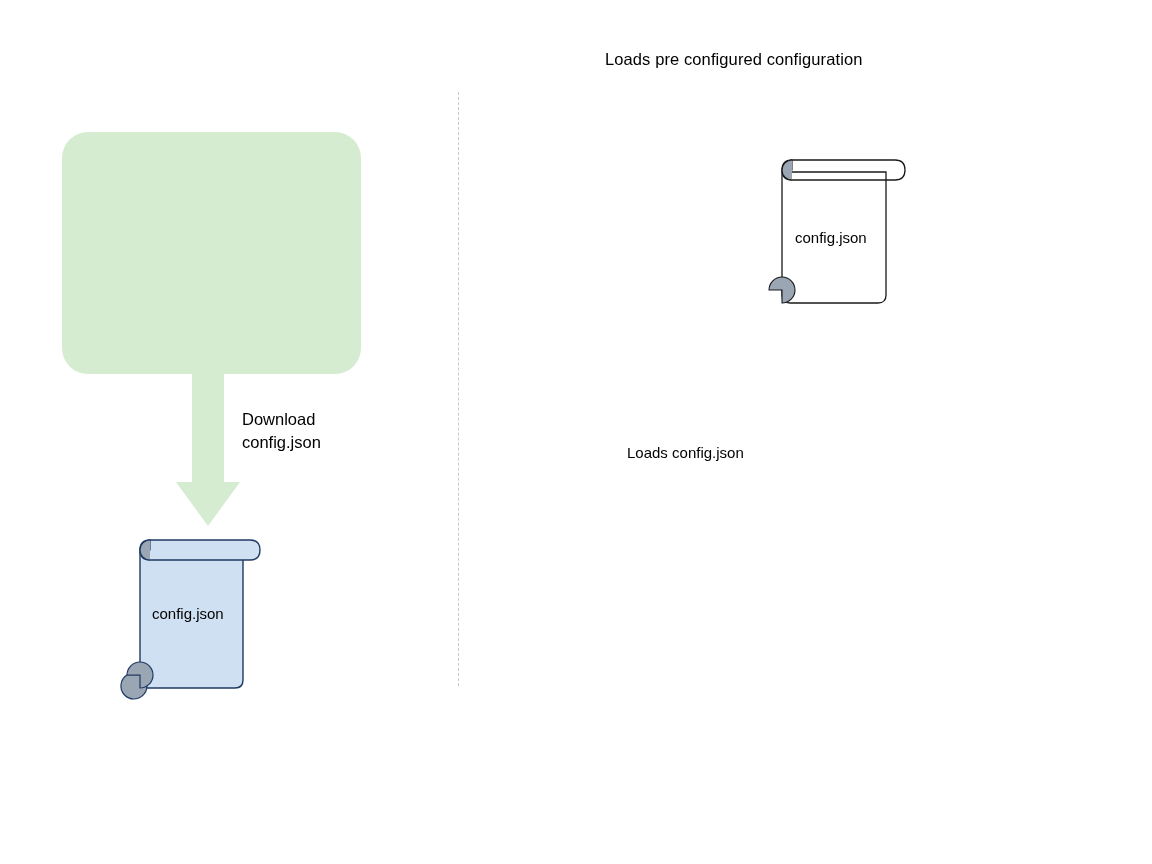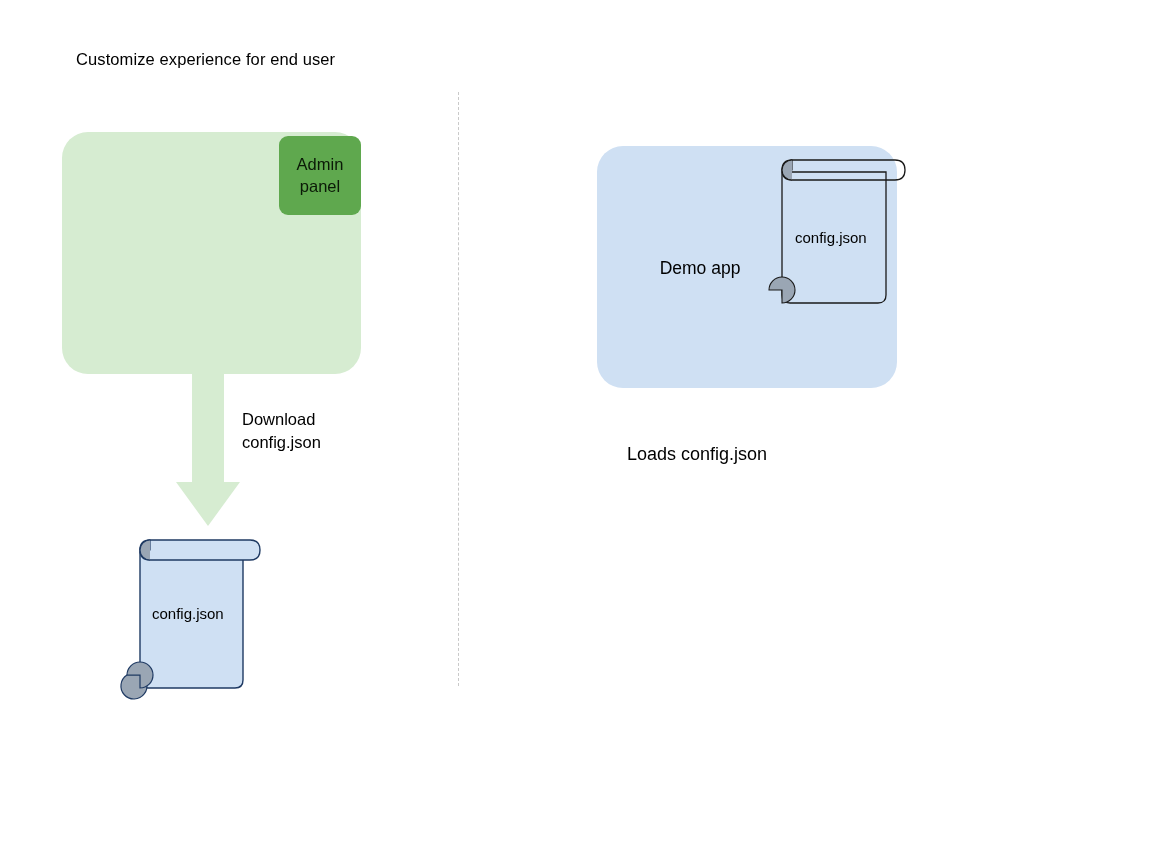--- a/index.html
+++ b/index.html
@@ -103,21 +103,21 @@
     font-size: 16.5px;
     line-height: 1.38;
     white-space: nowrap;
   }
 
   
   #loads-caption {
     position: absolute;
     left: 627px;
     top: 444px;
-    font-size: 18px;
+    font-size: 15px;
     white-space: nowrap;
   }
 
   
   .scroll-doc { position: absolute; }
   #scroll-left  { left: 118px; top: 526px; width: 150px; height: 166px; }
   #scroll-right { left: 764px; top: 150px; width: 150px; height: 160px; }
   .scroll-label {
     position: absolute;
     font-size: 15px;
@@ -127,33 +127,27 @@
   #scroll-left-label  { left: 152px; top: 605px; }
   #scroll-right-label { left: 795px; top: 229px; }
 
   svg { display: block; overflow: visible; }
 </style>
 </head>
 <body>
 
 <div class="canvas">
 
-  <div class="col-heading" id="heading-left">Customize experience for end user</div>
 
+  <div class="col-heading" id="heading-right">Loads pre configured configuration</div>
 
   <div class="divider"></div>
 
   <div class="app-box" id="admin-app-box">
 
-    <div id="admin-panel">
-      <span>
-        <span>Admin</span><br>
-        <span>panel</span>
-      </span>
-    </div>
   </div>
 
   <div id="download-arrow">
     <svg width="64" height="156" viewBox="0 0 64 156" xmlns="http://www.w3.org/2000/svg">
       <polygon points="16,0 48,0 48,112 64,112 32,156 0,112 16,112" fill="#d6ecd1"></polygon>
     </svg>
   </div>
 
   <div class="arrow-caption">
     <div>Download</div>
@@ -170,23 +164,20 @@
       <path d="M22,24 A10,10 0 0 1 32,14 L32,24 Z" fill="#9aa6b4" stroke="#1f3a63" stroke-width="1.2"></path>
       <path d="M32,34 A10,10 0 0 1 32,14" fill="#9aa6b4" stroke="#1f3a63" stroke-width="1.2"></path>
 
       <path d="M22,162 m-13,-13 a13,13 0 1 0 13,-0.5 L22,149 Z" fill="#9aa6b4" stroke="#1f3a63" stroke-width="1.2"></path>
       <circle cx="22" cy="149" r="0.5" fill="none" stroke="none"></circle>
       <path d="M9,149 a13,13 0 1 1 13,13 L22,149 Z" fill="#9aa6b4" stroke="#1f3a63" stroke-width="1.2"></path>
     </svg>
   </div>
   <div class="scroll-label" id="scroll-left-label">config.json</div>
 
-  <div class="app-box" id="demo-app-box">
-    <div class="app-label" id="demo-app-label">Demo app</div>
-  </div>
 
   <div class="scroll-doc" id="scroll-right">
     <svg width="150" height="160" viewBox="0 0 150 160" xmlns="http://www.w3.org/2000/svg">
 
       <path d="M18,22 L18,145 Q18,153 26,153 L114,153 Q122,153 122,145 L122,22 Z" fill="none" stroke="#1a1a1a" stroke-width="1.3"></path>
 
       <path d="M28,10 L131,10 Q141,10 141,20 Q141,30 131,30 L28,30 Q18,30 18,20 Q18,10 28,10 Z" fill="none" stroke="#1a1a1a" stroke-width="1.3"></path>
 
       <path d="M18,20 A10,10 0 0 1 28,10 L28,20 Z" fill="#9aa6b4" stroke="#1a1a1a" stroke-width="1.1"></path>
       <path d="M28,30 A10,10 0 0 1 28,10" fill="#9aa6b4" stroke="#1a1a1a" stroke-width="1.1"></path>

